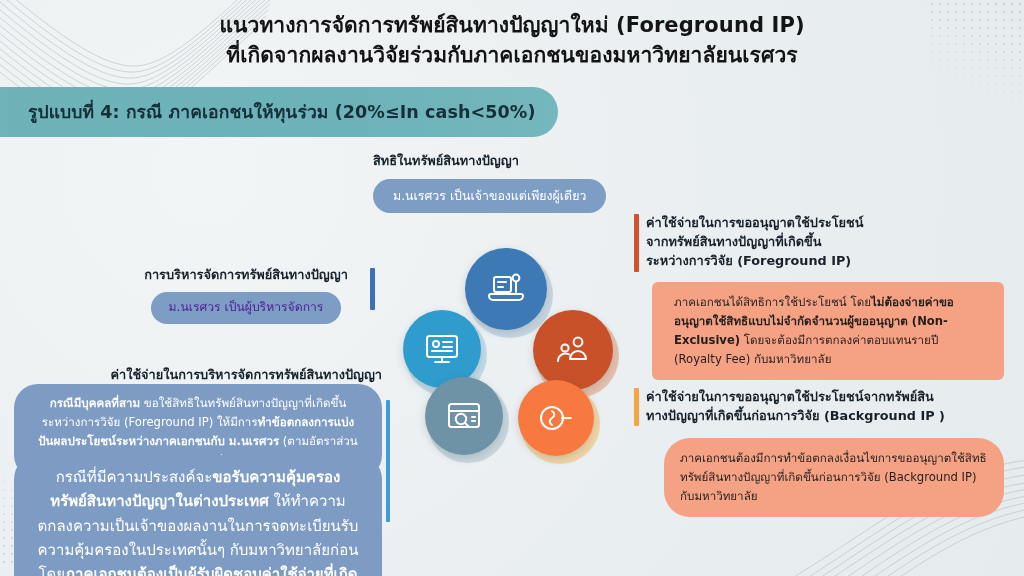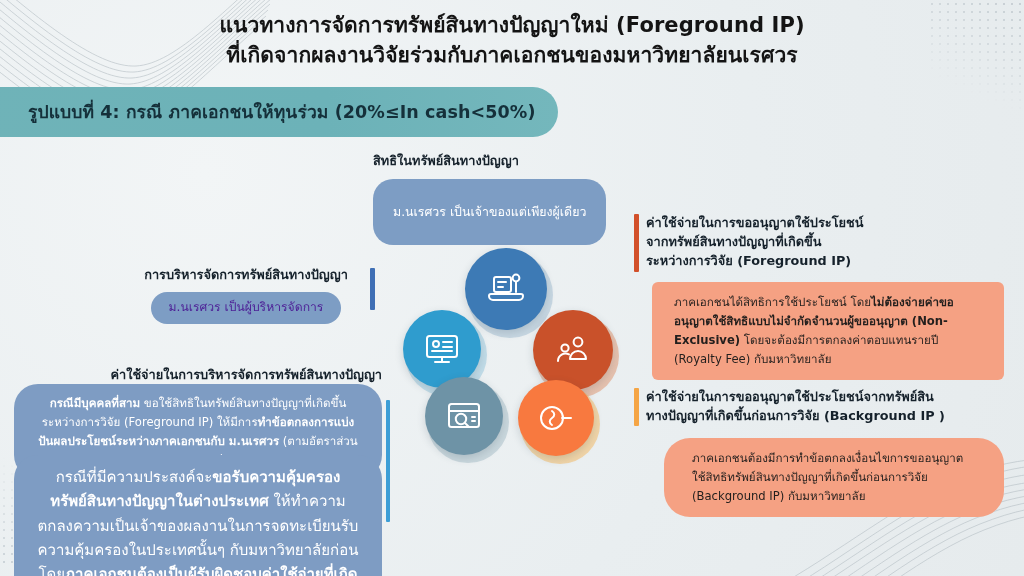--- a/index.html
+++ b/index.html
@@ -65,21 +65,21 @@
   .pill {
     border-radius:22px; color:#fff; font-size:12.2px; line-height:1.45;
     padding:9px 16px;
   }
   .accent-bar { position:absolute; width:5px; border-radius:1px; }
 
   
   #ip-rights-group { position:absolute; top:152px; left:373px; width:258px; text-align:left; }
   #ip-rights-pill {
     margin-top:8px; display:inline-block;
-    background:#7d9dc4; color:#fff; padding:24px 20px; border-radius:20px;
+    background:#7d9dc4; color:#fff; padding:8px 20px; border-radius:20px;
     font-size:12.4px; font-weight:500;
   }
 
   
   #management-group { position:absolute; top:266px; left:128px; width:236px; text-align:center; }
   #management-pill {
     margin-top:7px; display:inline-block;
     background:#7d9dc4; color:#4c1d95; padding:7px 18px; border-radius:18px;
     font-size:12.2px;
   }
@@ -105,21 +105,21 @@
   #bar-fg-ip { left:634px; top:214px; height:58px; background:#d2502a; }
   #fg-ip-box {
     position:absolute; top:282px; left:652px; width:352px;
     background:#f5a183; border-radius:6px; padding:11px 22px;
     color:#231f1d; font-size:11.6px; line-height:1.64;
   }
   #bg-ip-heading { position:absolute; top:388px; left:646px; width:362px; }
   #bar-bg-ip { left:634px; top:388px; height:38px; background:#f5a545; }
   #bg-ip-box {
     position:absolute; top:438px; left:664px; width:340px;
-    background:#f5a183; border-radius:26px; padding:11px 28px;
+    background:#f5a183; border-radius:26px; padding:11px 16px;
     color:#231f1d; font-size:11.6px; line-height:1.64;
   }
   .rbox b { font-weight:bold; }
 
   
   #circle-cluster { position:absolute; top:225px; left:385px; width:250px; height:250px; }
   .circ {
     position:absolute; border-radius:50%;
     display:flex; align-items:center; justify-content:center;
     box-shadow:0 3px 8px rgba(40,60,80,.18);

